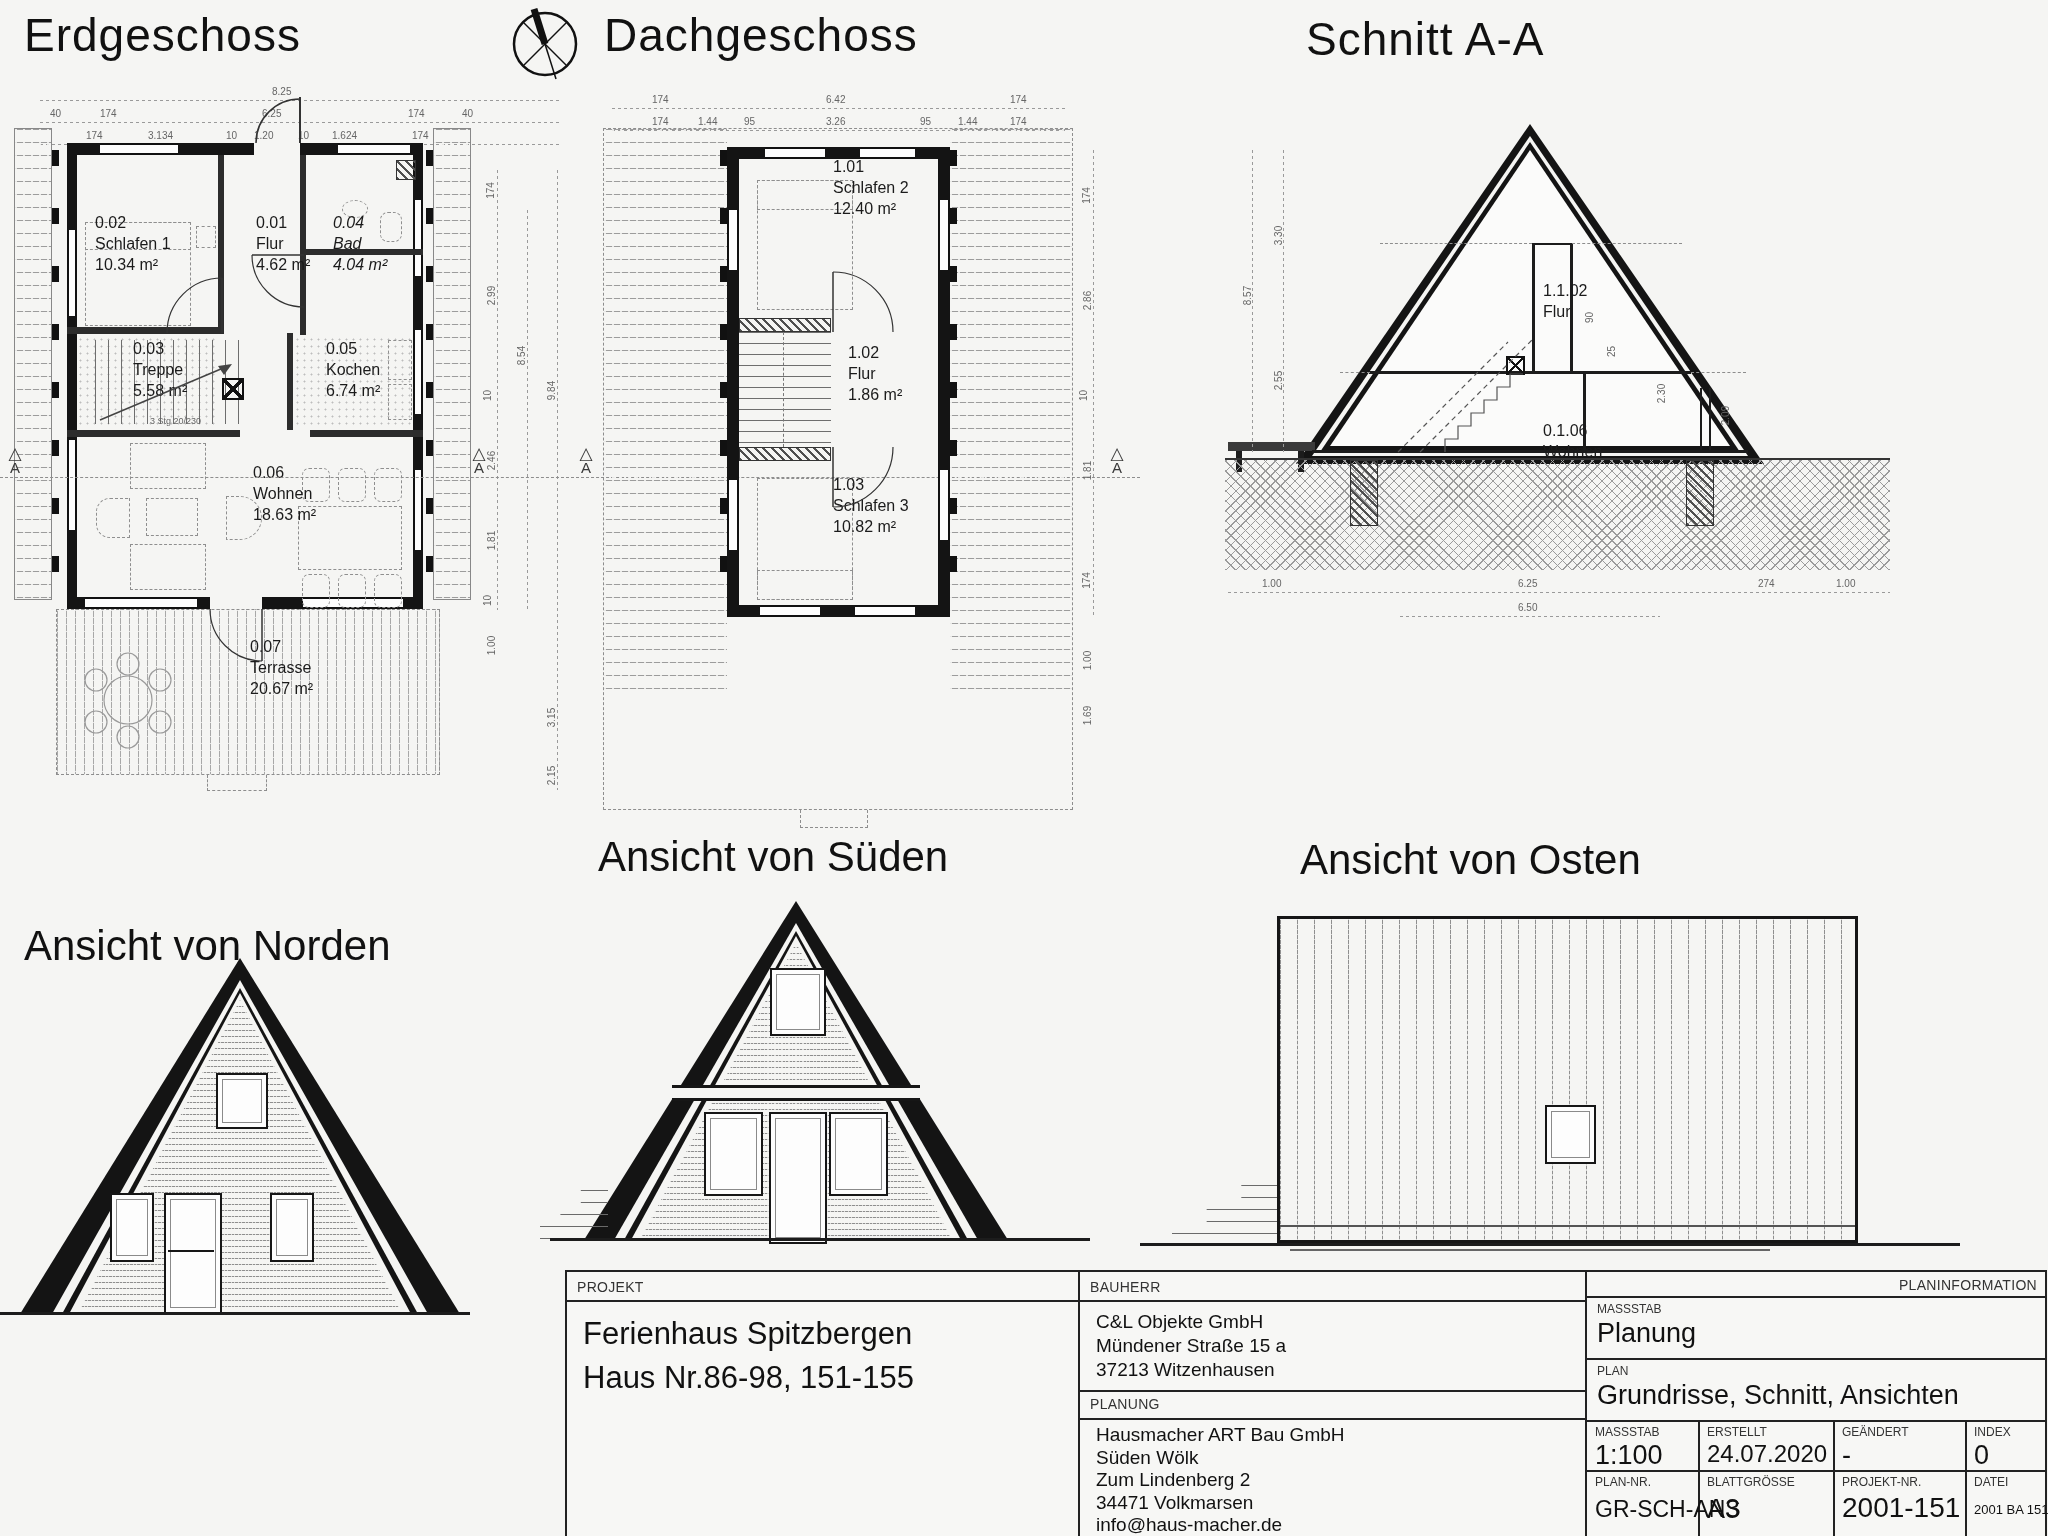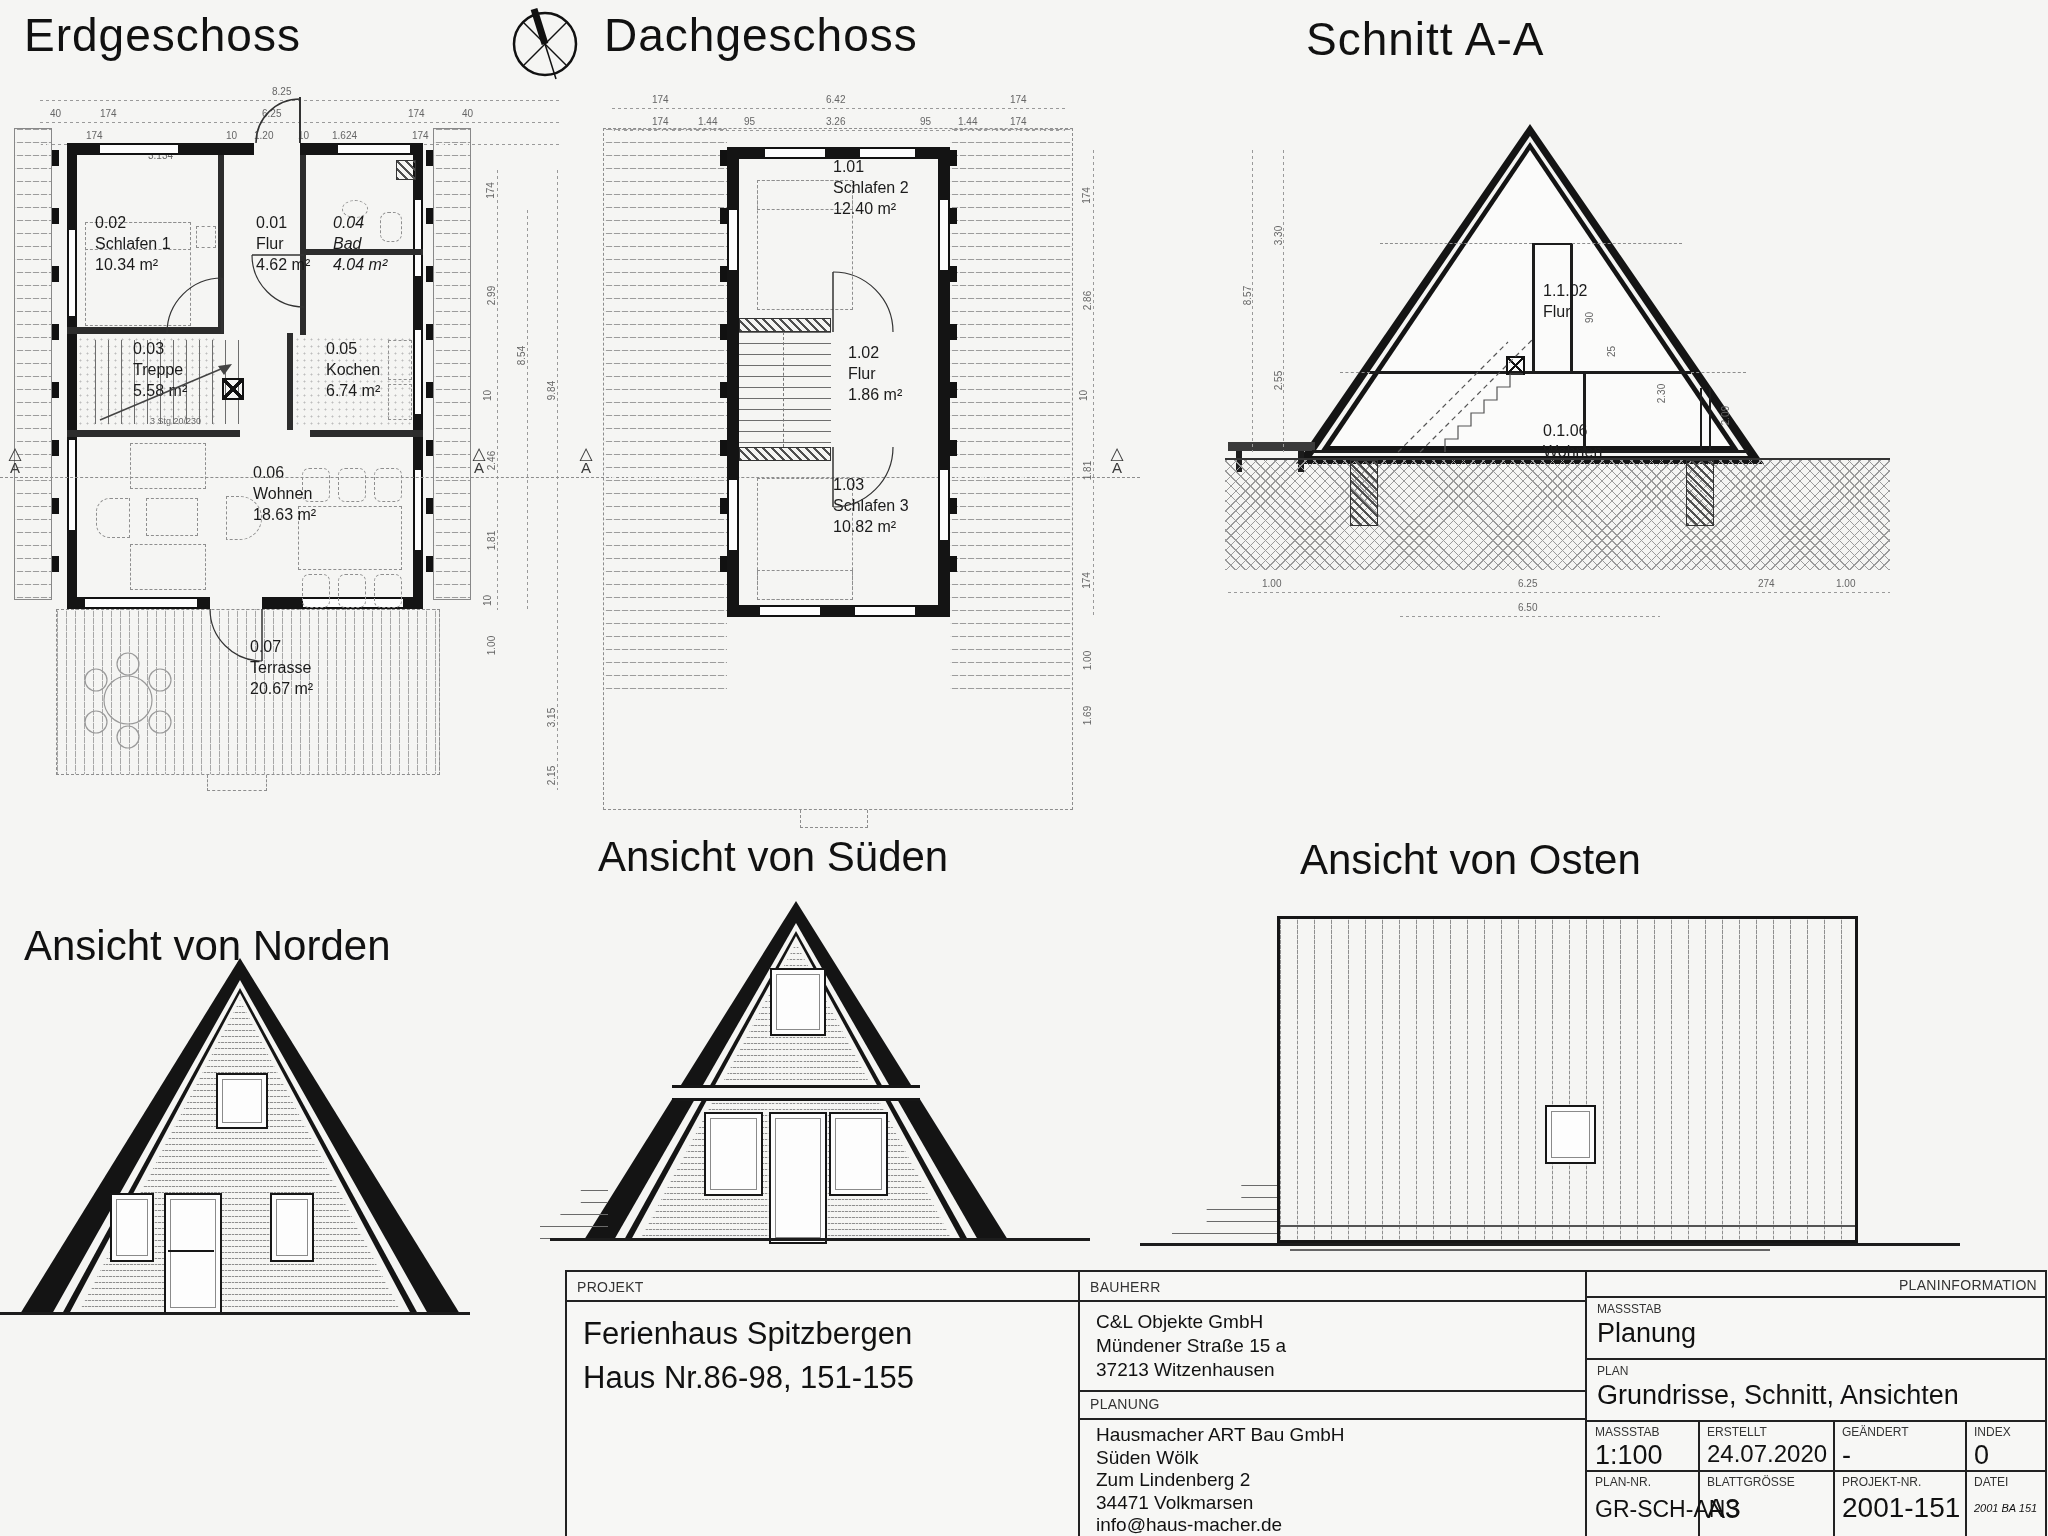--- a/index.html
+++ b/index.html
@@ -78,21 +78,21 @@
     <div class="dl" style="left:40px;top:100px;width:520px;"></div>
     <div class="dim" style="left:272px;top:86px;">8.25</div>
     <div class="dl" style="left:40px;top:122px;width:520px;"></div>
     <div class="dim" style="left:50px;top:108px;">40</div>
     <div class="dim" style="left:100px;top:108px;">174</div>
     <div class="dim" style="left:262px;top:108px;">6.25</div>
     <div class="dim" style="left:408px;top:108px;">174</div>
     <div class="dim" style="left:462px;top:108px;">40</div>
     <div class="dl" style="left:40px;top:144px;width:520px;"></div>
     <div class="dim" style="left:86px;top:130px;">174</div>
-    <div class="dim" style="left:148px;top:130px;margin-top:20px;">3.134</div>
+    <div class="dim" style="left:148px;top:130px;">3.134</div>
     <div class="dim" style="left:226px;top:130px;">10</div>
     <div class="dim" style="left:254px;top:130px;">1.20</div>
     <div class="dim" style="left:298px;top:130px;">10</div>
     <div class="dim" style="left:332px;top:130px;">1.624</div>
     <div class="dim" style="left:412px;top:130px;">174</div>
 
     <div class="dlv" style="left:497px;top:170px;height:440px;"></div>
     <div class="dlv" style="left:527px;top:210px;height:400px;"></div>
     <div class="dlv" style="left:557px;top:170px;height:620px;"></div>
     <div class="dimv" style="left:482px;top:185px;">174</div>
@@ -478,16 +478,16 @@
     <div class="lab2" style="left:1407px;top:153px;">INDEX</div>
     <div class="bigval" style="left:1407px;top:168px;">0</div>
 
     <div class="lab2" style="left:1028px;top:203px;">PLAN-NR.</div>
     <div class="bigval" style="left:1028px;top:224px;font-size:23px;">GR-SCH-ANS</div>
     <div class="lab2" style="left:1140px;top:203px;">BLATTGRÖSSE</div>
     <div class="bigval" style="left:1140px;top:222px;">A3</div>
     <div class="lab2" style="left:1275px;top:203px;">PROJEKT-NR.</div>
     <div class="bigval" style="left:1275px;top:220px;font-size:28px;">2001-151</div>
     <div class="lab2" style="left:1407px;top:203px;">DATEI</div>
-    <div class="bigval" style="left:1407px;top:230px;font-size:11px;font-style:italic;">2001 BA 151</div>
+    <div class="bigval" style="left:1407px;top:230px;font-size:13px;">2001 BA 151</div>
   </div>
 
 </div>
 
 </body></html>

